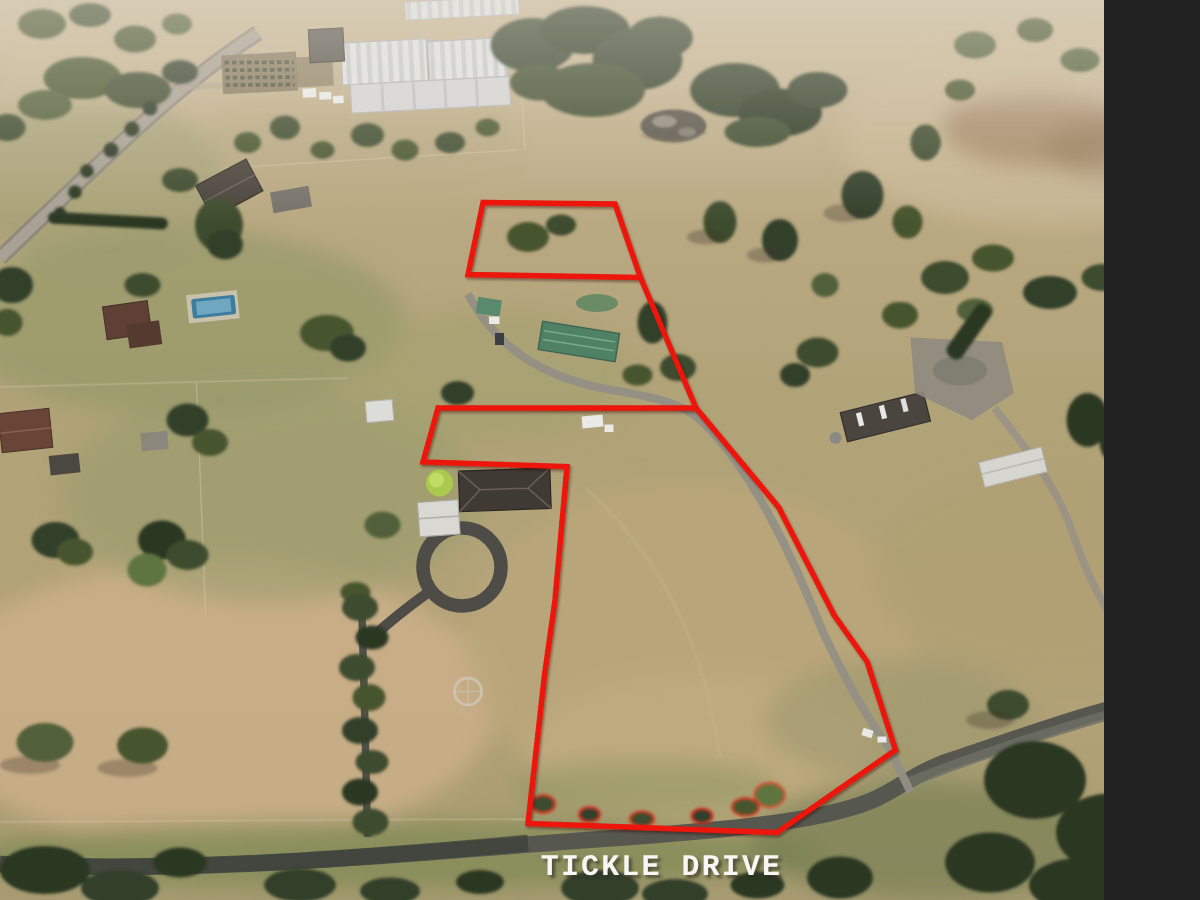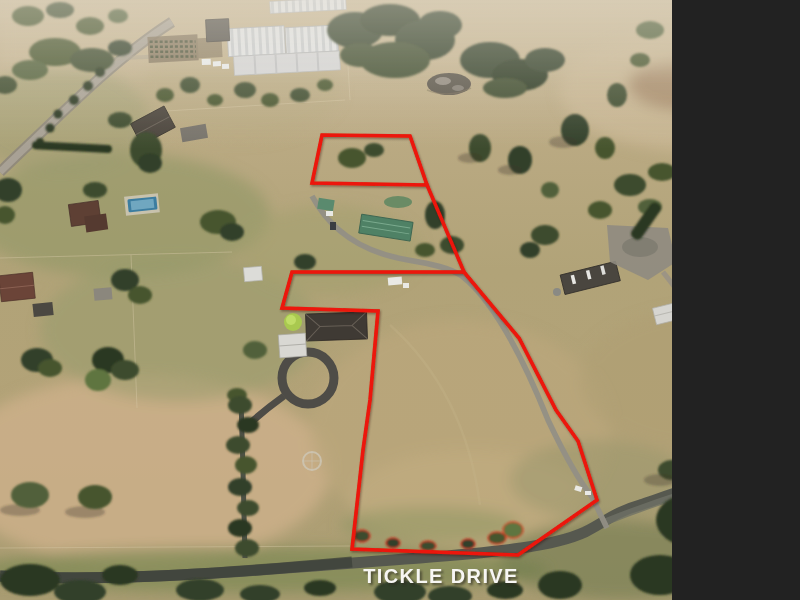--- a/index.html
+++ b/index.html
@@ -1,17 +1,17 @@
 <!DOCTYPE html>
 <html><head>
 <meta charset="utf-8">
 <style>
   html,body{margin:0;padding:0;background:#222;}
-  .stage{position:relative;width:672px;height:600px;overflow:hidden;
-         font-family:Liberation Sans, sans-serif;}
+  .stage{position:relative;width:736px;height:600px;overflow:hidden;
+         font-family:Liberation Mono, monospace;}
   svg{display:block;}
   
   .t1{fill:#2b3922}.t2{fill:#33412a}.t3{fill:#3c4b2d}
   .t4{fill:#46552f}.t5{fill:#51613a}.t6{fill:#5f7440}
   .sh{fill:#3e382a;opacity:.32}
   .fence{stroke:#d8cba9;stroke-width:1;opacity:.42;fill:none}
   .bndry{fill:none;stroke-width:3.6;stroke-linejoin:miter;stroke-linecap:square}
   .lbl{font-weight:bold;font-size:20px;letter-spacing:1.4px;text-anchor:middle;}
 </style>
 </head>

